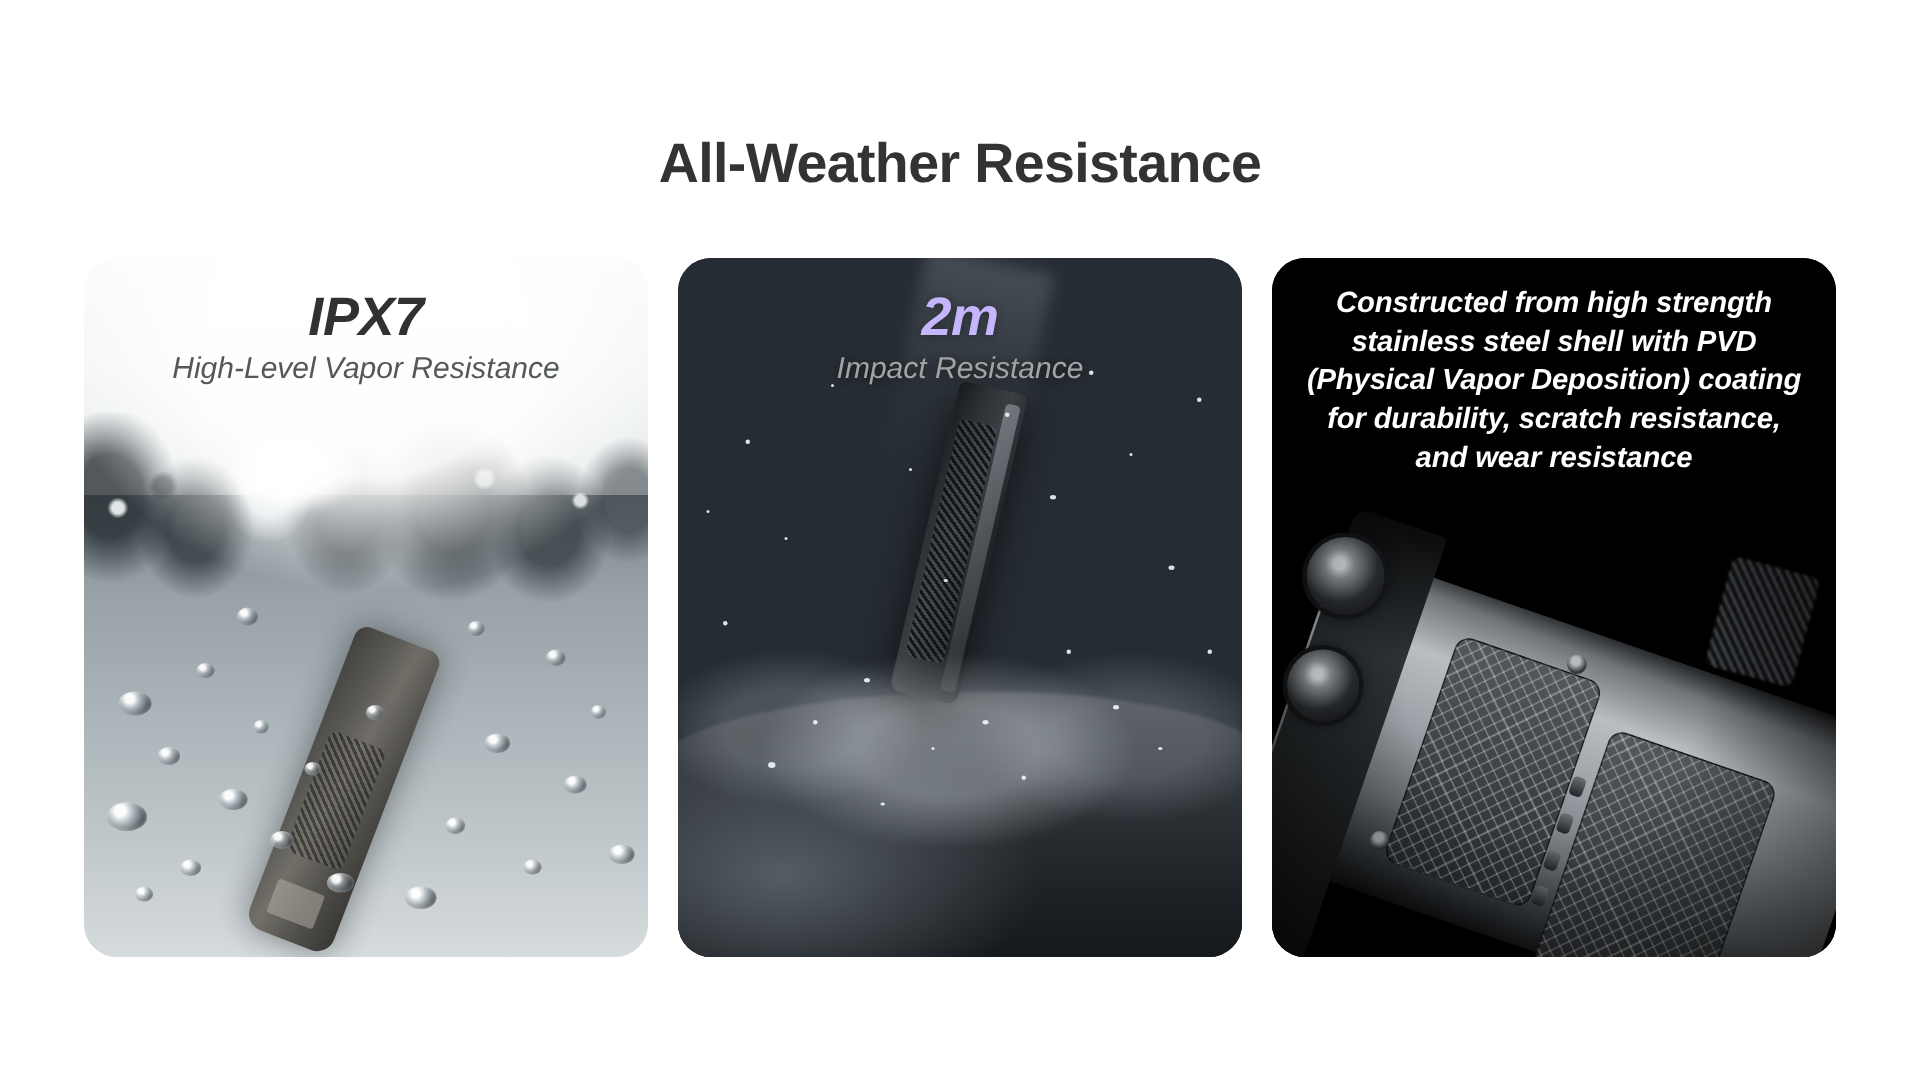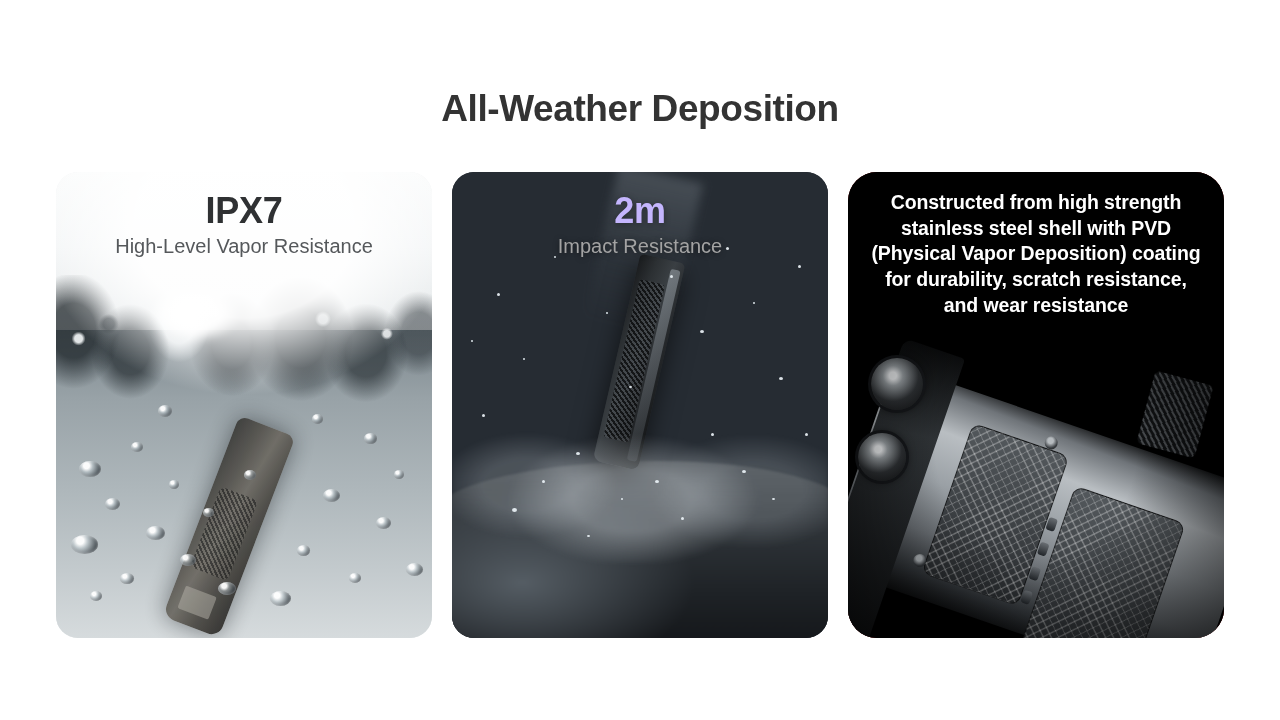--- a/index.html
+++ b/index.html
@@ -12,21 +12,21 @@
   .page { position:relative; width:1280px; height:720px; background:#fff; }
 
   .page-title {
     position:absolute; left:0; top:88px; width:1280px;
     text-align:center;
     font-size:37px; font-weight:bold; letter-spacing:-0.4px;
     color:#333333;
   }
 
   .cards { position:absolute; left:56px; top:172px; width:1168px; height:466px; display:flex; gap:20px; }
-  .card { position:relative; width:416px; height:466px; border-radius:22px; overflow:hidden; }
+  .card { position:relative; width:416px; height:466px; border-radius:22px; overflow:hidden;font-style:italic; }
 
   
   .c1 { background:#f2f4f5; }
   .c1-sky {
     position:absolute; inset:0;
     background:linear-gradient(180deg,#fbfcfc 0%,#f4f6f7 16%,#eceff0 26%,#e3e7e9 34%);
   }
   .c1-deep {
     position:absolute; left:0; right:0; top:34%; bottom:0;
     background:linear-gradient(180deg,#7c878d 0%,#98a2a7 22%,#aeb7bb 52%,#c3cacd 78%,#d6dbdd 100%);
@@ -130,21 +130,21 @@
     border-radius:3px;
   }
   .c2-motion {
     position:absolute; left:50%; top:0; width:86px; height:34%;
     transform:translate(-46%,0) rotate(13deg);
     background:linear-gradient(180deg, rgba(96,104,112,.55) 0%, rgba(70,78,86,.18) 60%, rgba(60,68,76,0) 100%);
     filter:blur(5px);
   }
 
   
-  .c3 { background:#b91c1c;border-radius:29px; }
+  .c3 { background:#b91c1c; }
   .c3-bg { position:absolute; inset:0; background:#000; }
   .c3-body {
     position:absolute; left:3%; top:40%; width:104%; height:46%;
     transform:rotate(19deg); transform-origin:0 50%;
     border-radius:14px;
     background:linear-gradient(182deg,#0e0f10 0%,#6f7479 10%,#b9bec2 26%,#9aa0a5 48%,#6c7176 70%,#32363a 88%,#0b0c0d 100%);
     box-shadow:0 0 40px rgba(0,0,0,.9);
   }
   .knurl {
     position:absolute; border-radius:10px;
@@ -199,21 +199,21 @@
     top:18px; left:22px; right:22px; color:#ffffff;
     font-size:19.5px; font-weight:bold; line-height:1.32; letter-spacing:-0.1px;
     text-align:center;
   }
 </style>
 </head>
 <body>
 
 <div class="page">
 
-  <div class="page-title">All-Weather Deposition</div>
+  <div class="page-title">All-Weather Resistance</div>
 
   <div class="cards">
 
     <div class="card c1">
       <div class="c1-sky"></div>
       <div class="c1-deep"></div>
       <div class="c1-surf"></div>
       <div class="c1-crest"></div>
       <div class="c1-splash"></div>
       <div class="c1-device"></div>

